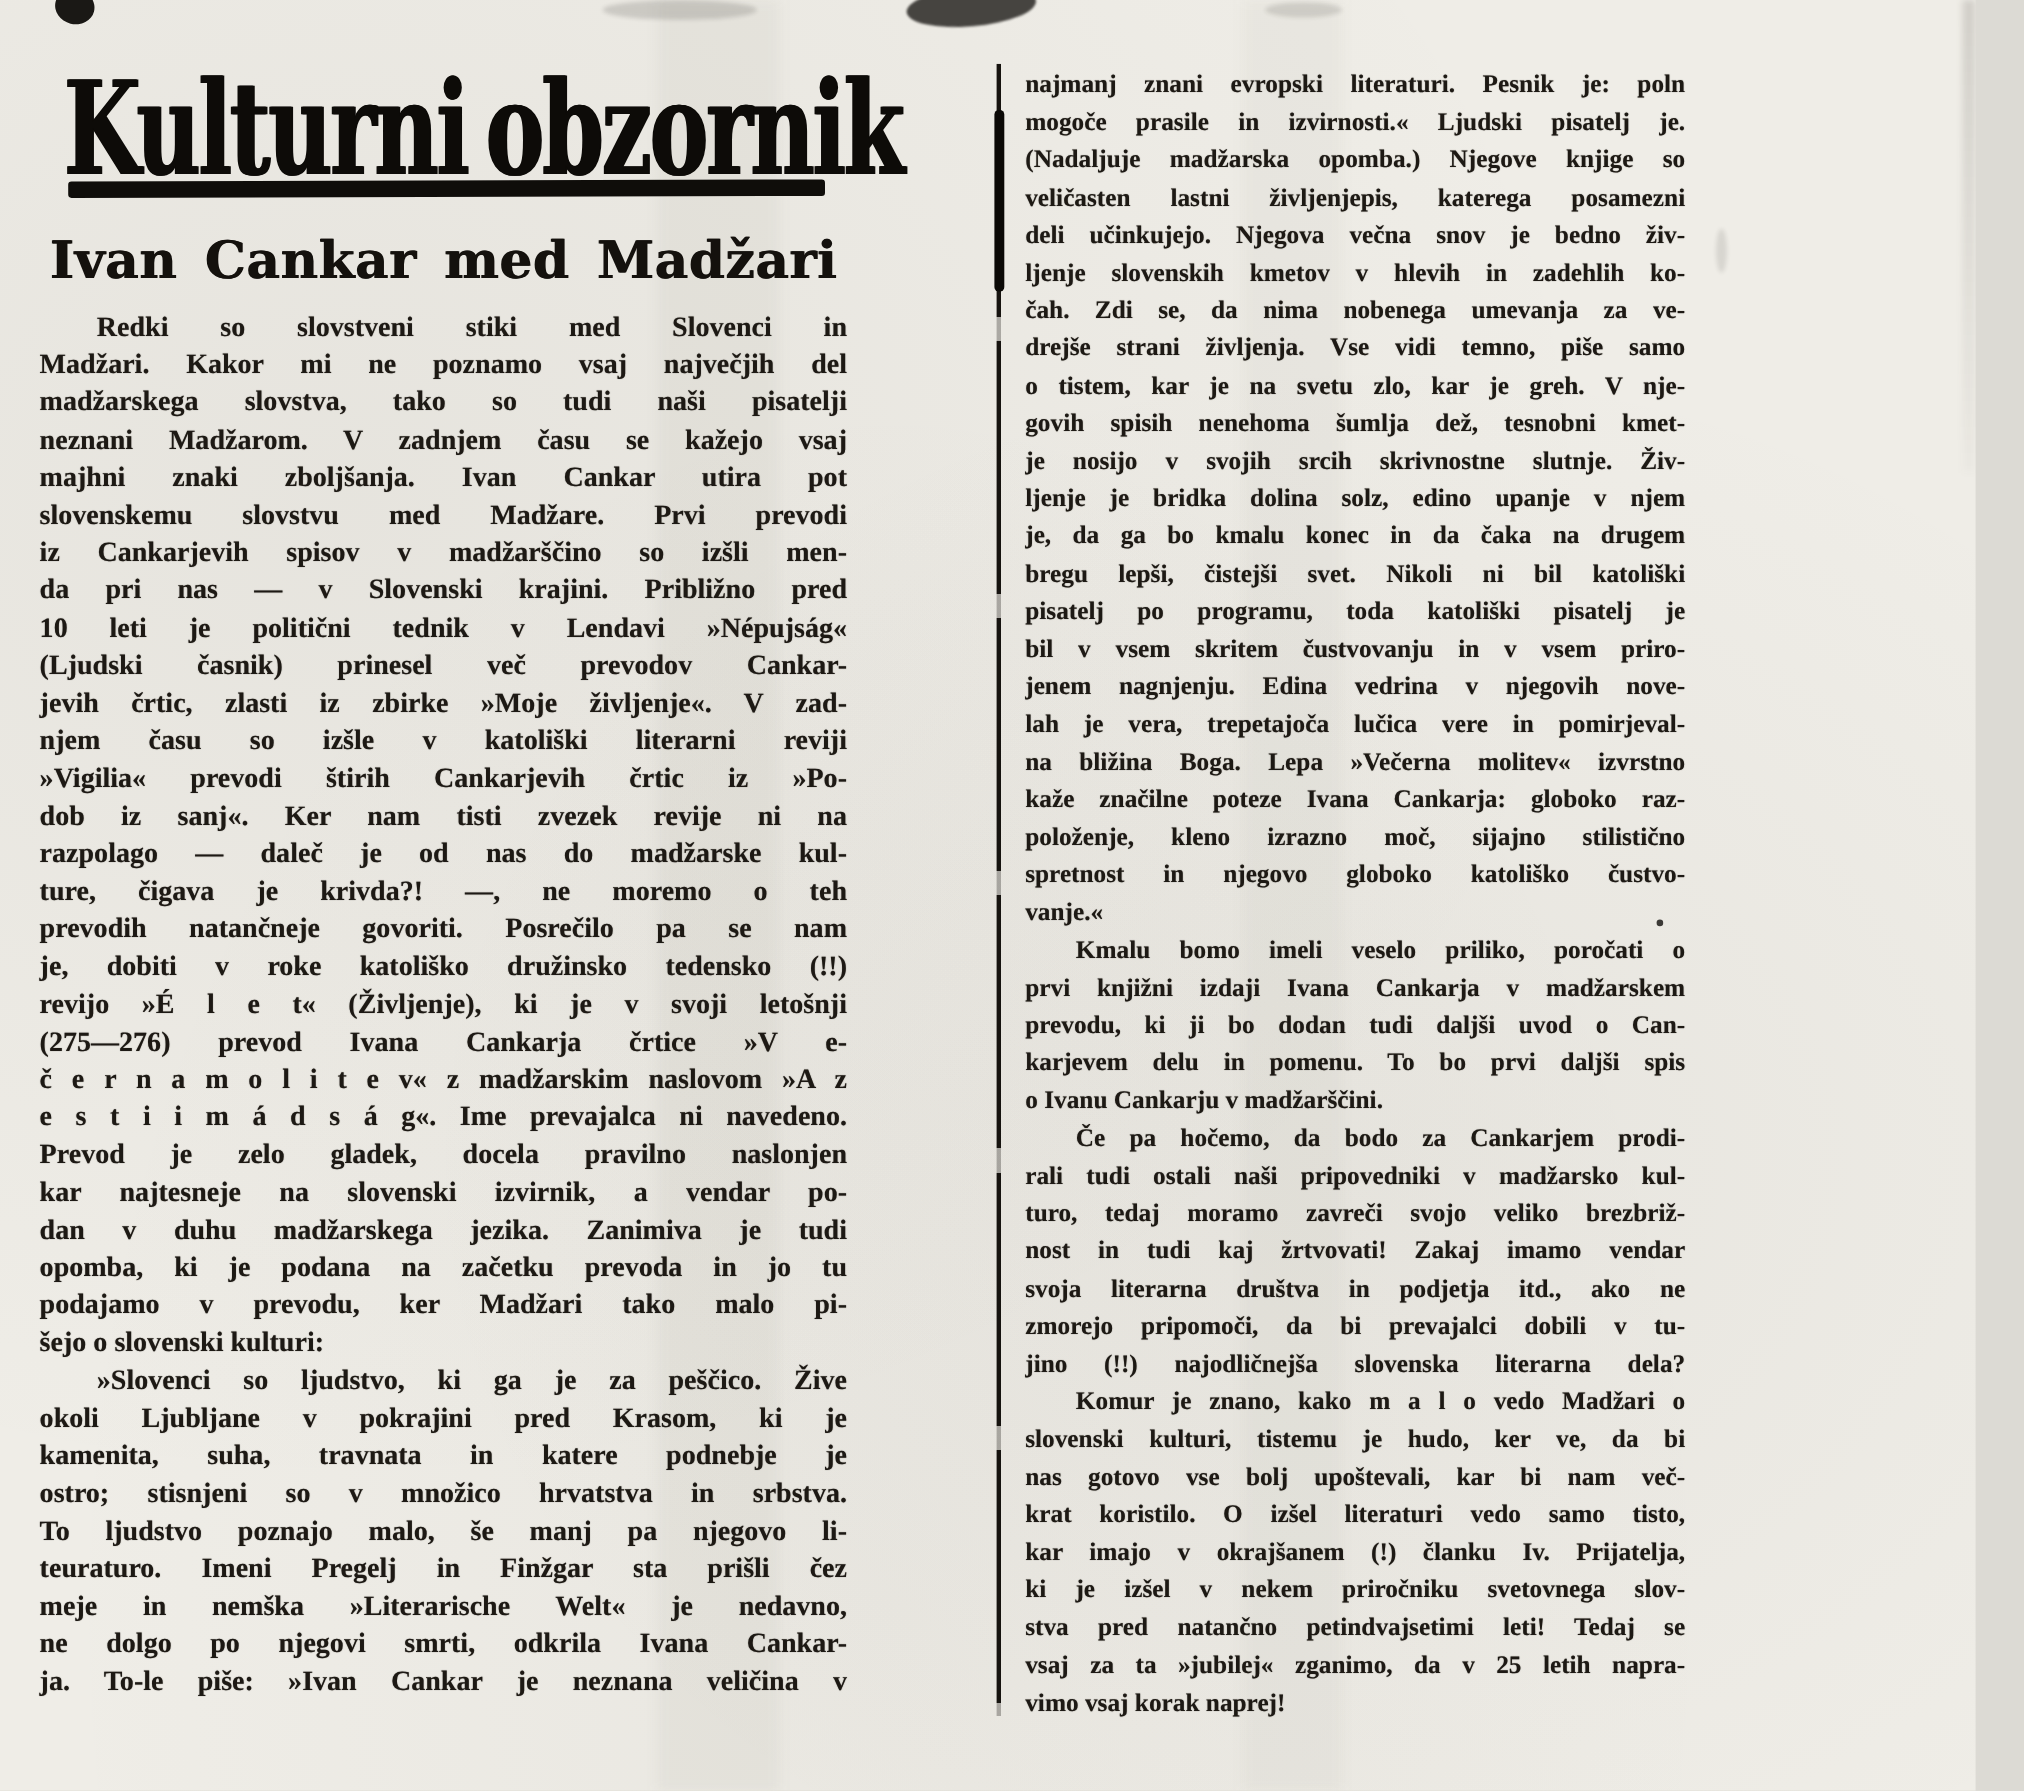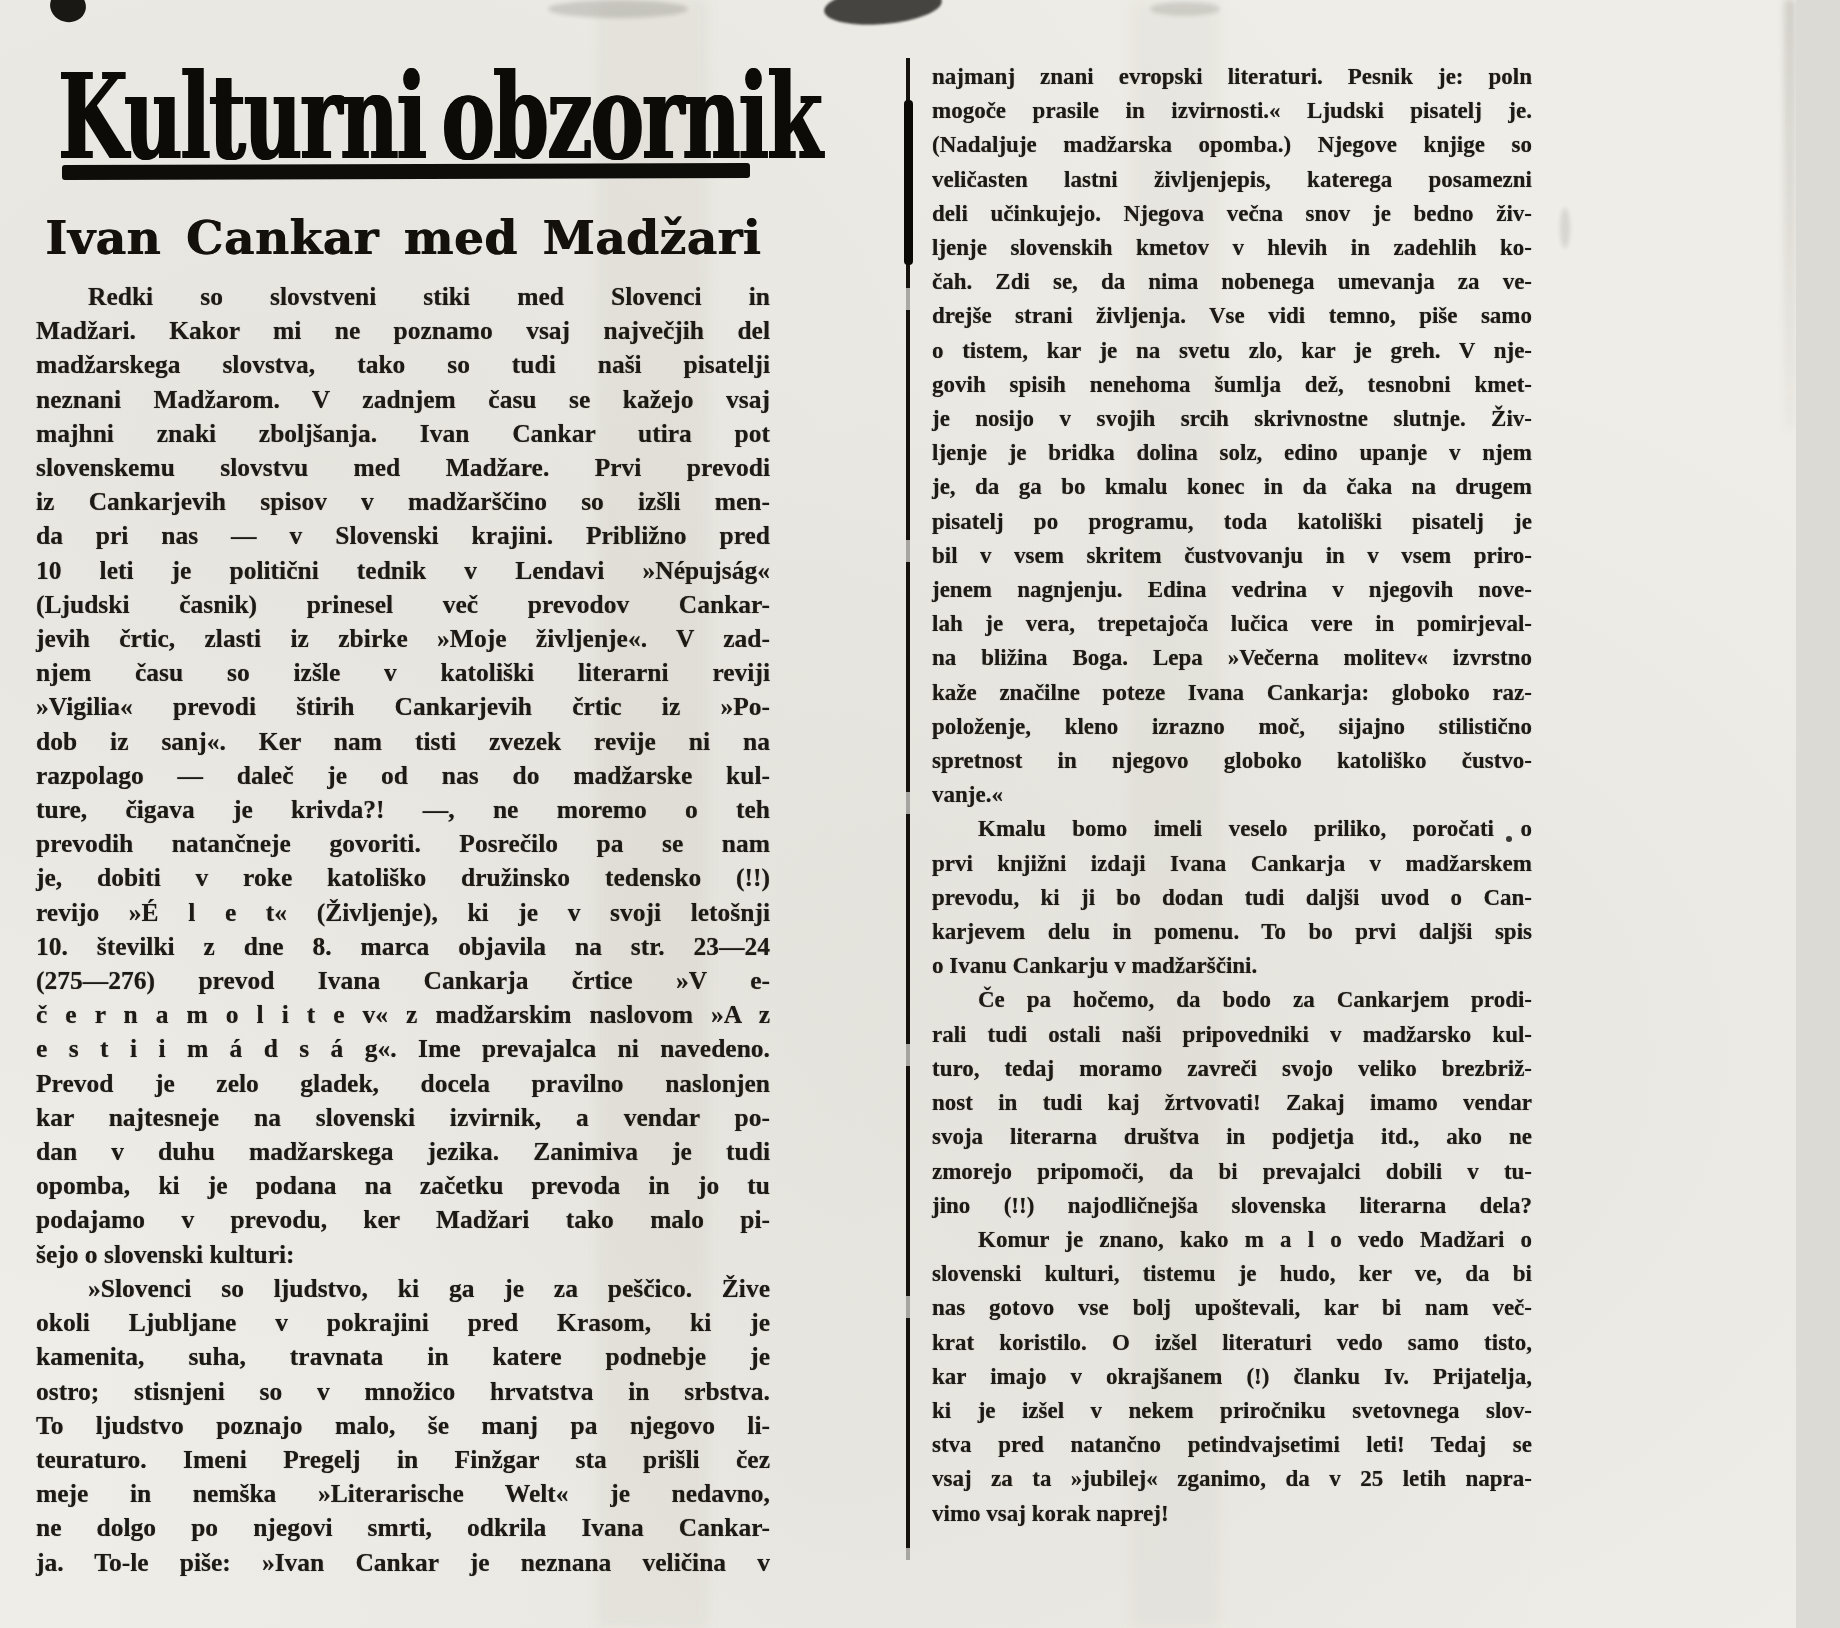--- a/index.html
+++ b/index.html
@@ -131,21 +131,20 @@
         <div class="line">(Ljudski časnik) prinesel več prevodov Cankar-</div>
         <div class="line">jevih črtic, zlasti iz zbirke »Moje življenje«. V zad-</div>
         <div class="line">njem času so izšle v katoliški literarni reviji</div>
         <div class="line">»Vigilia« prevodi štirih Cankarjevih črtic iz »Po-</div>
         <div class="line">dob iz sanj«. Ker nam tisti zvezek revije ni na</div>
         <div class="line">razpolago — daleč je od nas do madžarske kul-</div>
         <div class="line">ture, čigava je krivda?! —, ne moremo o teh</div>
         <div class="line">prevodih natančneje govoriti. Posrečilo pa se nam</div>
         <div class="line">je, dobiti v roke katoliško družinsko tedensko (!!)</div>
         <div class="line">revijo »É l e t« (Življenje), ki je v svoji letošnji</div>
-        <div class="line">10. številki z dne 8. marca objavila na str. 23—24</div>
         <div class="line">(275—276) prevod Ivana Cankarja črtice »V e-</div>
         <div class="line">č e r n a m o l i t e v« z madžarskim naslovom »A z</div>
         <div class="line">e s t i i m á d s á g«. Ime prevajalca ni navedeno.</div>
         <div class="line">Prevod je zelo gladek, docela pravilno naslonjen</div>
         <div class="line">kar najtesneje na slovenski izvirnik, a vendar po-</div>
         <div class="line">dan v duhu madžarskega jezika. Zanimiva je tudi</div>
         <div class="line">opomba, ki je podana na začetku prevoda in jo tu</div>
         <div class="line">podajamo v prevodu, ker Madžari tako malo pi-</div>
         <div class="line pend">šejo o slovenski kulturi:</div>
       </div>
@@ -170,20 +169,21 @@
         <div class="line">veličasten lastni življenjepis, katerega posamezni</div>
         <div class="line">deli učinkujejo. Njegova večna snov je bedno živ-</div>
         <div class="line">ljenje slovenskih kmetov v hlevih in zadehlih ko-</div>
         <div class="line">čah. Zdi se, da nima nobenega umevanja za ve-</div>
         <div class="line">drejše strani življenja. Vse vidi temno, piše samo</div>
         <div class="line">o tistem, kar je na svetu zlo, kar je greh. V nje-</div>
         <div class="line">govih spisih nenehoma šumlja dež, tesnobni kmet-</div>
         <div class="line">je nosijo v svojih srcih skrivnostne slutnje. Živ-</div>
         <div class="line">ljenje je bridka dolina solz, edino upanje v njem</div>
         <div class="line">je, da ga bo kmalu konec in da čaka na drugem</div>
+        <div class="line">bregu lepši, čistejši svet.  Nikoli ni bil katoliški</div>
         <div class="line">pisatelj po programu, toda katoliški pisatelj je</div>
         <div class="line">bil v vsem skritem čustvovanju in v vsem priro-</div>
         <div class="line">jenem nagnjenju. Edina vedrina v njegovih nove-</div>
         <div class="line">lah je vera, trepetajoča lučica vere in pomirjeval-</div>
         <div class="line">na bližina Boga. Lepa »Večerna molitev« izvrstno</div>
         <div class="line">kaže značilne poteze Ivana Cankarja: globoko raz-</div>
         <div class="line">položenje, kleno izrazno moč, sijajno stilistično</div>
         <div class="line">spretnost in njegovo globoko katoliško čustvo-</div>
         <div class="line pend">vanje.«</div>
       </div>

